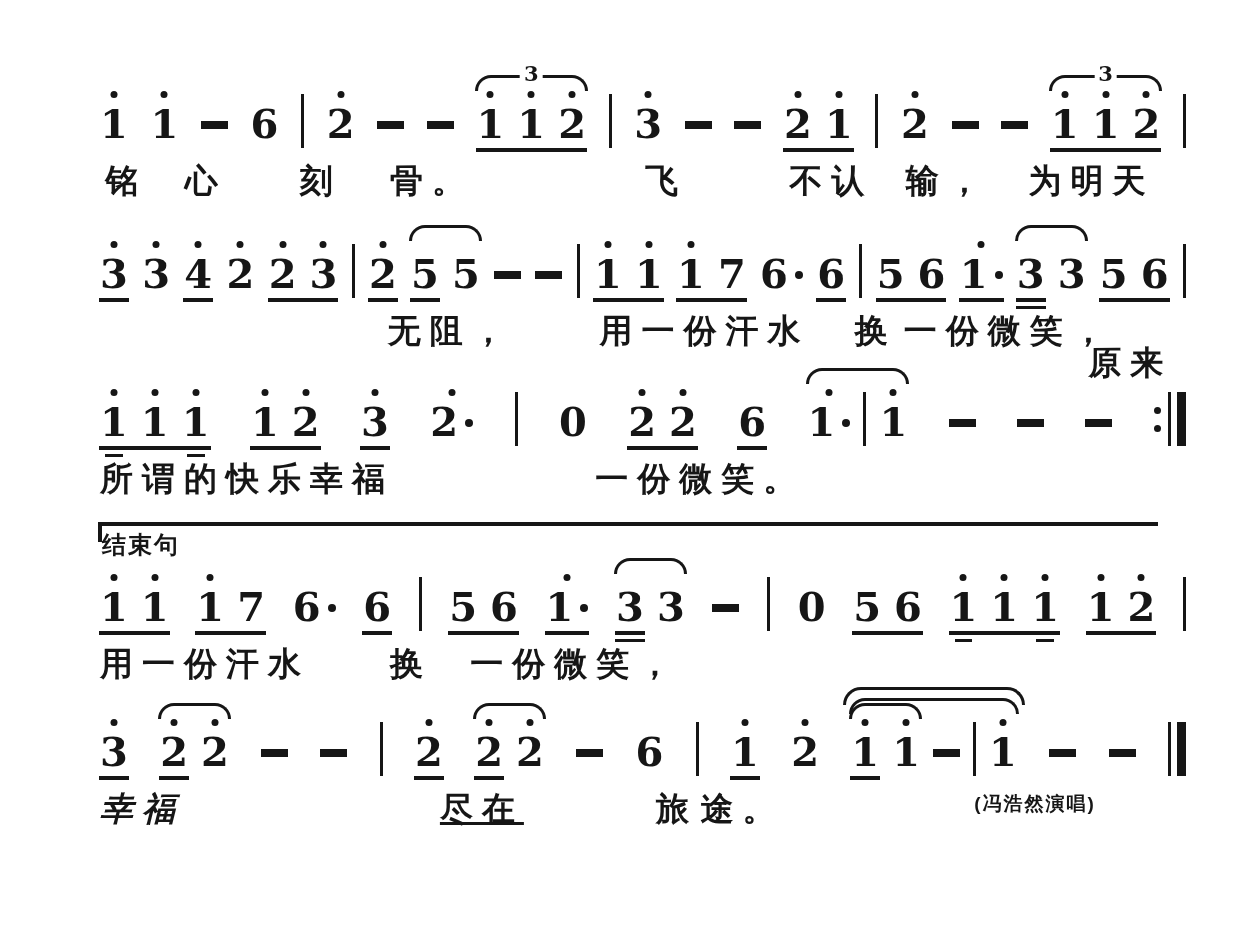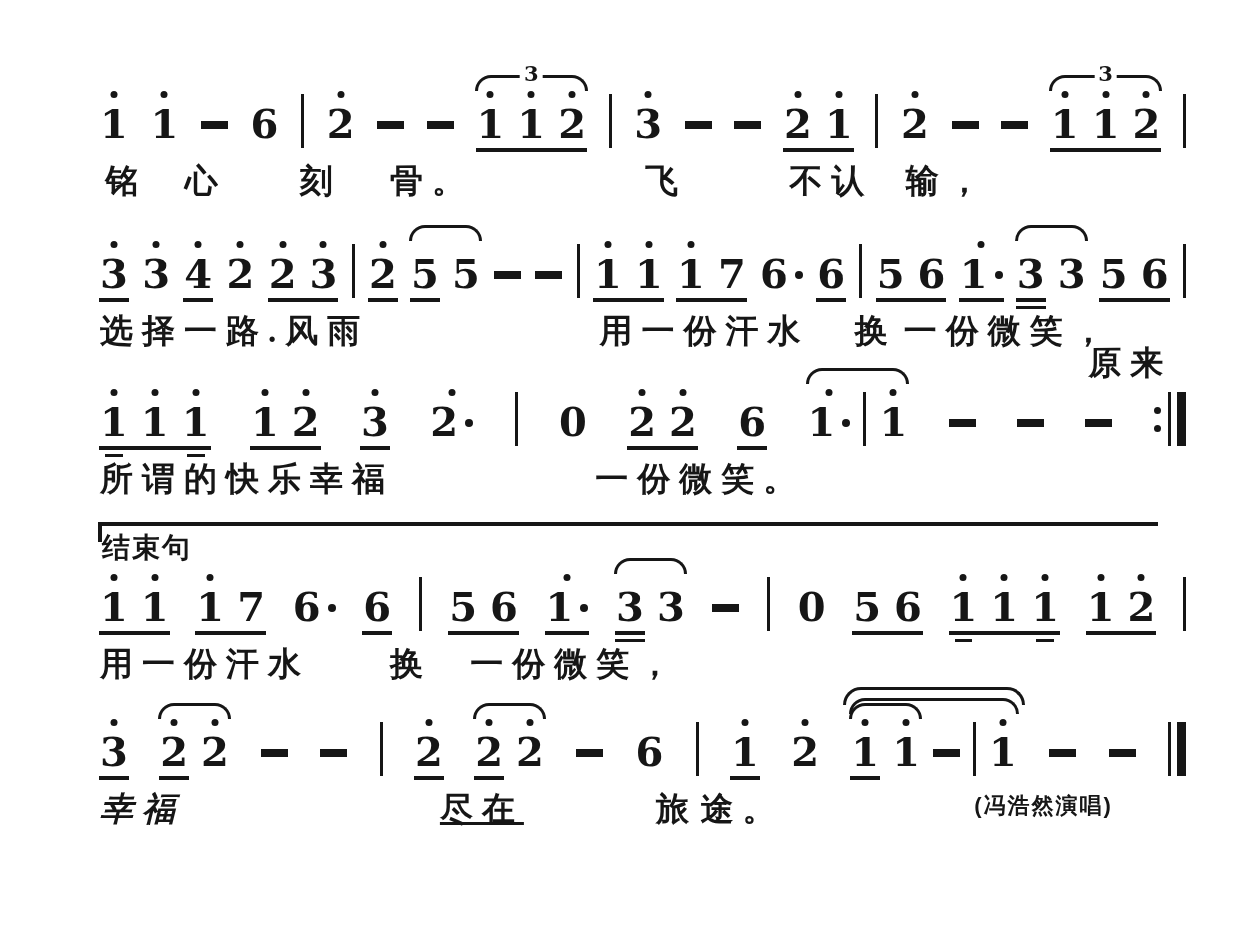--- a/index.html
+++ b/index.html
@@ -61,31 +61,31 @@
     background: #fff; padding: 0 4px; z-index: 2;
   }
   .lyrics { position: absolute; left: 0; right: 0; top: 64px; height: 46px; }
   .lyric {
     position: absolute; top: 0; white-space: nowrap;
     font-size: 33px; font-weight: 700; letter-spacing: 9px;
     font-family: "Liberation Serif", "DejaVu Serif", serif;
   }
   .credit {
     font-family: "Liberation Sans", "DejaVu Sans", sans-serif;
-    font-size: 22px; letter-spacing: 2px; top: 4px;
+    font-size: 19px; letter-spacing: 2px; top: 4px;
   }
   .ending {
     position: absolute; left: -2px; right: 28px; top: -56px; height: 50px;
     border-top: 4px solid var(--ink);
   }
   .tick { position: absolute; left: 0; top: 0; width: 4px; height: 16px; background: var(--ink); }
   .elabel {
     display: inline-block; margin: 3px 0 0 4px;
     font-family: "Liberation Sans", "DejaVu Sans", sans-serif;
-    font-weight: 700; font-size: 28px; letter-spacing: 2px;
+    font-weight: 700; font-size: 24px; letter-spacing: 2px;
   }
 </style>
 </head>
 <body>
 
 <div class="page">
   <div id="score">
       <div class="system" style="top: 95px;">
         <div class="notes">
           <div class="note">
@@ -169,20 +169,21 @@
           <div class="bar"></div>
         </div>
         <div class="lyrics">
           <div class="lyric" style="left: 0.5%;">铭</div>
           <div class="lyric" style="left: 7.8%;">心</div>
           <div class="lyric" style="left: 18.4%;">刻</div>
           <div class="lyric" style="left: 26.7%;">骨。</div>
           <div class="lyric" style="left: 50.2%;">飞</div>
           <div class="lyric" style="left: 63.5%;">不认</div>
           <div class="lyric" style="left: 74.2%;">输，</div>
+          <div class="lyric" style="left: 85.5%;">为明天</div>
         </div>
       </div>
       <div class="system" style="top: 245px;">
         <div class="notes">
           <div class="note">
             <div class="odot"></div>
             <span class="digit">3</span>
             <div class="ul"></div>
           </div>
           <div class="note">
@@ -289,21 +290,21 @@
               <span class="digit">5</span>
             </div>
             <div class="note">
               <span class="digit">6</span>
             </div>
             <div class="ul gul"></div>
           </div>
           <div class="bar"></div>
         </div>
         <div class="lyrics">
-          <div class="lyric" style="left: 0%;">选择一路.风雨</div>
+          <div class="lyric" style="left: 26.5%;">无阻，</div>
           <div class="lyric" style="left: 46%;">用一份汗水</div>
           <div class="lyric" style="left: 69.5%;">换</div>
           <div class="lyric" style="left: 74%;">一份微笑，</div>
           <div class="lyric" style="left: 91%; margin-top: 32px;">原来</div>
         </div>
       </div>
       <div class="system" style="top: 393px;">
         <div class="notes">
           <div class="grp">
             <div class="note">

